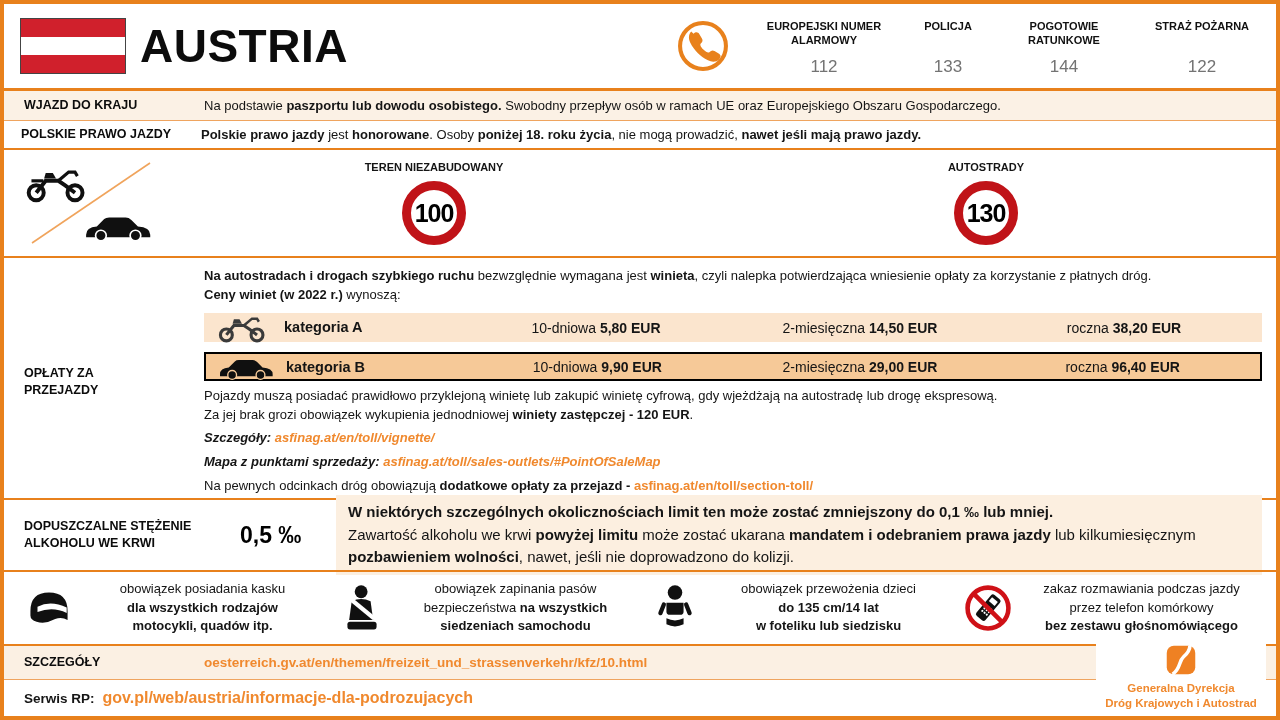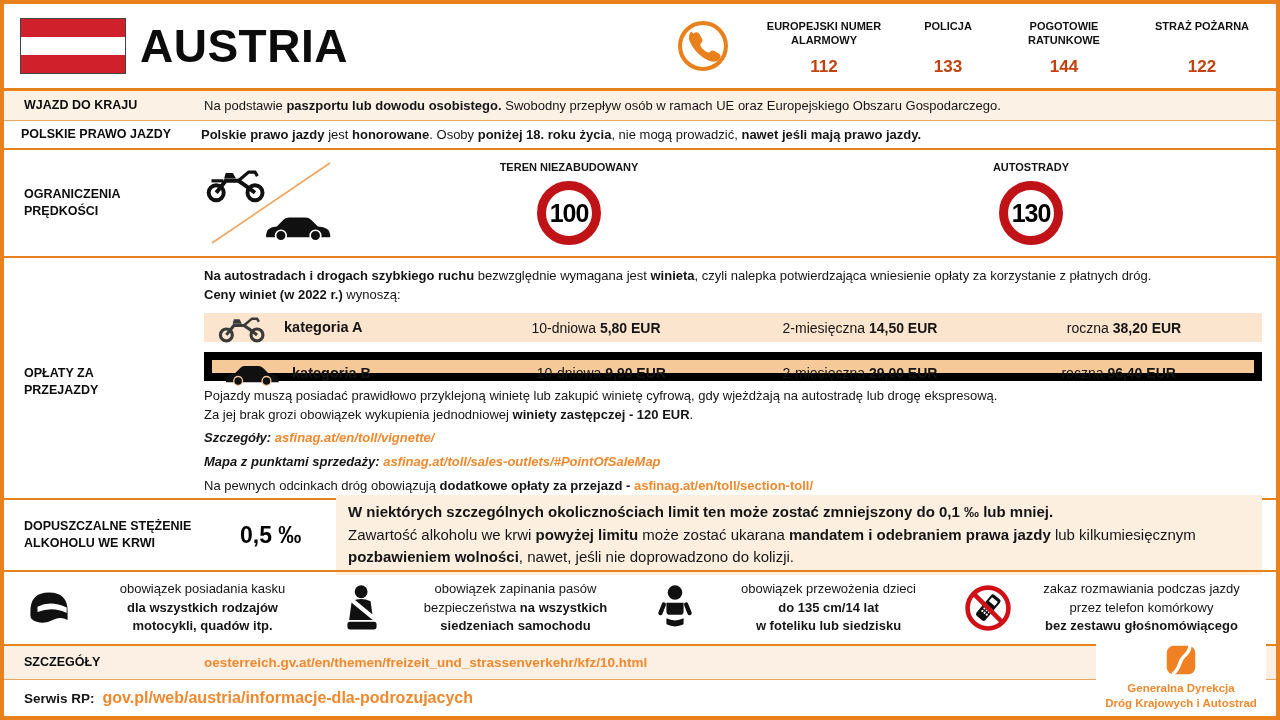--- a/index.html
+++ b/index.html
@@ -13,21 +13,21 @@
   .flag { width:106px; height:56px; border:1px solid #444; display:flex; flex-direction:column; flex:0 0 auto; }
   .flag .stripe { flex:1; }
   .stripe.red { background:#d0202c; }
   .stripe.white { background:#fff; }
   .title { font-size:46px; font-weight:700; margin-left:14px; letter-spacing:.5px; color:#0c0c0c; }
   .emergency { margin-left:auto; display:flex; align-items:flex-start; gap:24px; padding-top:4px; }
   .phone-badge { width:54px; height:54px; flex:0 0 auto; margin-right:6px; }
   .em-col { text-align:center; }
   .em-col .em-label { font-size:11px; font-weight:700; line-height:1.3; height:30px; display:flex;
                       align-items:flex-start; justify-content:center; color:#111; }
-  .em-col .em-number { font-size:17px; font-weight:700; color:#c2410c; margin-top:8px; }
+  .em-col .em-number { font-size:17px; font-weight:400; color:#737373; margin-top:8px; }
   .w1{width:128px;} .w2{width:72px;} .w3{width:112px;} .w4{width:116px;}
 
   
   .divider { flex:0 0 auto; height:3px; background:#e8811c; }
   .divider.mid { height:2px; }
   .divider.thin { height:1px; background:#efa45f; }
   .row-label { flex:0 0 180px; font-weight:700; font-size:12.5px; line-height:1.35; color:#0c0c0c; }
   .narrow { display:block; max-width:130px; }
   .info-row { display:flex; align-items:center; padding:0 14px 0 20px; font-size:13px; }
   .row1 { height:29px; background:#fbf1e5; }
@@ -49,21 +49,21 @@
 
   
   .oplaty { height:240px; flex:0 0 auto; display:flex; padding:7px 14px 0 20px; }
   .oplaty .row-label { align-self:center; }
   .oplaty-content { flex:1; font-size:13px; line-height:1.45; }
   .vtable { margin-top:8px; }
   .vrow { display:grid; grid-template-columns:74px 180px 1fr 1fr 1fr; align-items:center;
           height:29px; padding:0 6px; }
   .vrow.a { background:#fbe5ce; margin-bottom:10px; }
   .vrow.b { background:#f6c River; }
-  .vrow.b { background:#f6c998; border:8px solid #000000; }
+  .vrow.b { background:#f6c998; border:2px solid #000000; }
   .v-icon { display:flex; align-items:center; padding-left:4px; }
   .v-cat { font-size:14.5px; font-weight:700; }
   .v-cell { font-size:14px; text-align:center; }
   .v-cell b { font-weight:700; }
   .note { margin-top:6px; }
   .linkline { margin-top:5px; }
   .oplaty-content p:first-child { margin-top:2px; }
 
   
   .alcohol { height:70px; flex:0 0 auto; display:flex; align-items:center; padding:0 14px 0 20px; }
@@ -135,23 +135,20 @@
   <div class="divider thin"></div>
 
   <section class="info-row row2">
     <div class="row-label">POLSKIE PRAWO JAZDY</div>
     <div class="row-content"><b>Polskie prawo jazdy</b> jest <b>honorowane</b>. Osoby <b>poniżej 18. roku życia</b>, nie mogą prowadzić, <b>nawet jeśli mają prawo jazdy.</b></div>
   </section>
 
   <div class="divider mid"></div>
 
   <section class="speed">
-    <div class="row-label">
-      <span class="narrow">OGRANICZENIA PRĘDKOŚCI</span>
-    </div>
     <div class="vehicles">
       <svg class="slash" viewBox="0 0 134 96">
         <line x1="8" y1="88" x2="126" y2="8" stroke="#f0a45c" stroke-width="1.6"></line>
       </svg>
       <svg class="moto" viewBox="0 0 80 48" width="64" height="38">
         <circle cx="15" cy="35" r="9.5" fill="none" stroke="#101010" stroke-width="5"></circle>
         <circle cx="64" cy="35" r="9.5" fill="none" stroke="#101010" stroke-width="5"></circle>
         <path d="M15 35 L27 20 L43 20 L52 26 L64 35" fill="none" stroke="#101010" stroke-width="5"></path>
         <path d="M25 17 L40 17 L36 10 L27 10 Z" fill="#101010"></path>
         <path d="M43 20 L56 9 L64 9 L67 14" fill="none" stroke="#101010" stroke-width="4"></path>

